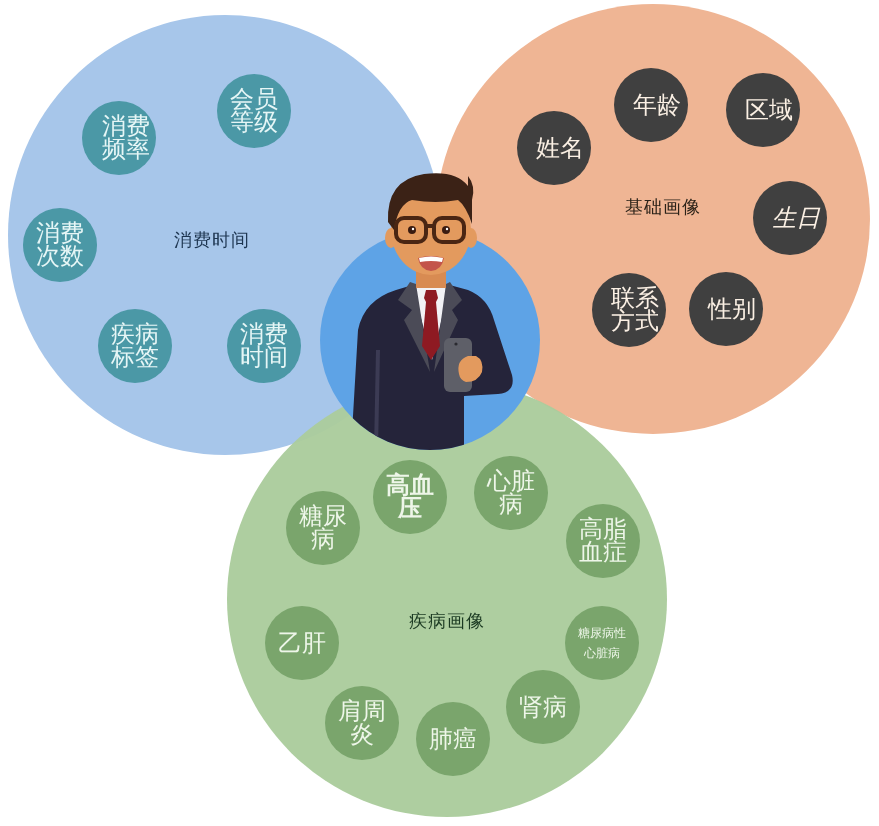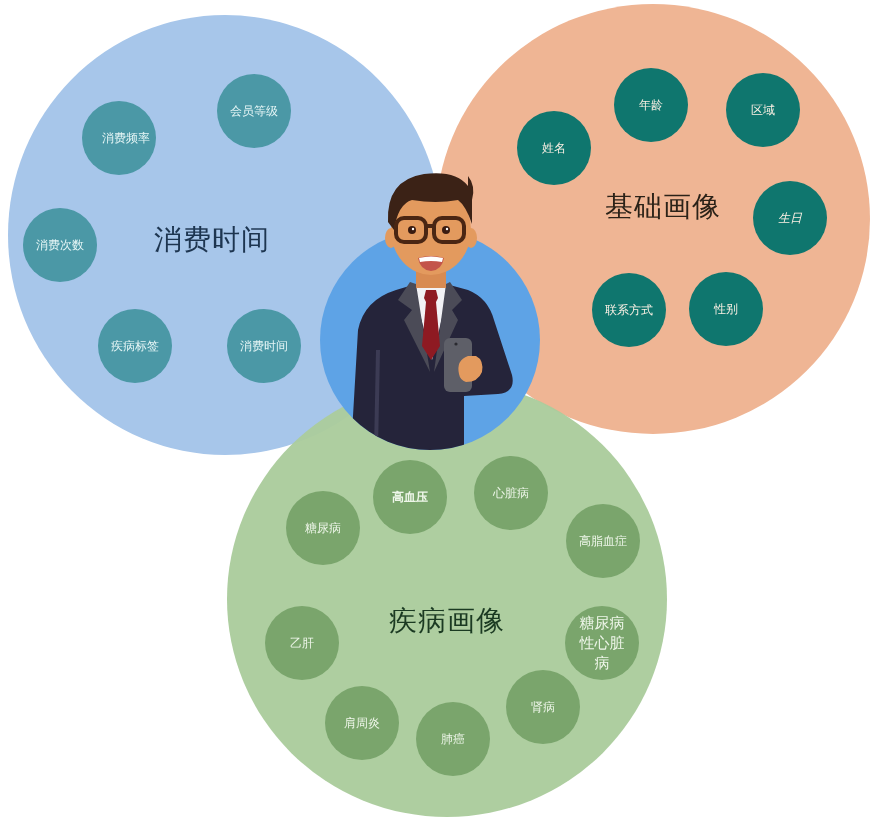--- a/index.html
+++ b/index.html
@@ -2,29 +2,29 @@
 <html><head>
 <meta charset="utf-8">
 <style>
   html, body { margin: 0; padding: 0; background: #ffffff; }
   body { width: 879px; height: 826px; position: relative; overflow: hidden;
          font-family: "DejaVu Sans", "Liberation Sans", sans-serif; }
   .big-circle { position: absolute; border-radius: 50%; }
   #circle-custom { left: 8px; top: 15px; width: 434px; height: 440px; background: #a7c6ea; }
   #circle-basic  { left: 436px; top: 4px; width: 434px; height: 430px; background: #efb594; }
   #circle-disease{ left: 227px; top: 381px; width: 440px; height: 436px; background: #abcc9c; opacity: 0.96; }
-  .section-title { position: absolute; font-size: 28px; white-space: nowrap; transform: translate(-50%, -50%); letter-spacing: 1px; }
+  .section-title { position: absolute; font-size: 18px; white-space: nowrap; transform: translate(-50%, -50%); letter-spacing: 1px; }
   .bubble { position: absolute; border-radius: 50%; width: 74px; height: 74px;
             display: flex; align-items: center; justify-content: center; text-align: center;
-            transform: translate(-50%, -50%); color: #f4f8ef; font-size: 12px; line-height: 23px; }
+            transform: translate(-50%, -50%); color: #f4f8ef; font-size: 24px; line-height: 23px; }
   .bubble span { display: block; width: 60px; word-break: break-all; }
-  .bubble.small-text { font-size: 15px; line-height: 20px; }
+  .bubble.small-text { font-size: 12px; line-height: 20px; }
   .bubble.small-text span { width: 52px; }
   .bubble.custom { background: #4b98a6; color: #e6f6f6; }
-  .bubble.basic { background: #0f766e; color: #fbf0e4; }
+  .bubble.basic { background: #404040; color: #fbf0e4; text-align: right; }
   .bubble.disease { background: #7aa56c; color: #eef6e9; }
   #person { position: absolute; left: 316px; top: 160px; width: 230px; height: 290px; }
 </style>
 </head>
 <body>
 
 <div class="big-circle" id="circle-custom"></div>
 <div class="big-circle" id="circle-basic"></div>
 <div class="big-circle" id="circle-disease"></div>
 

